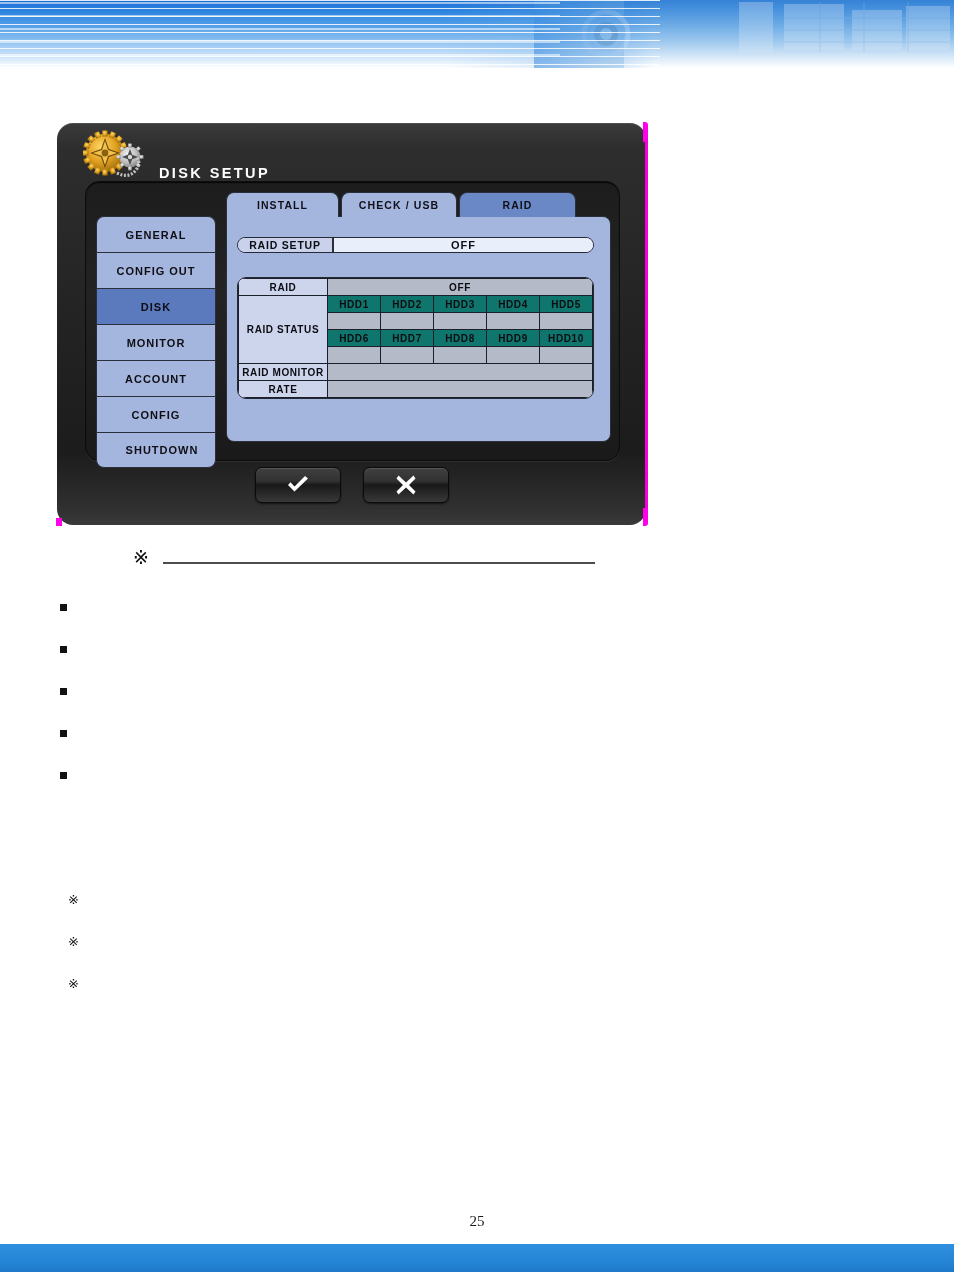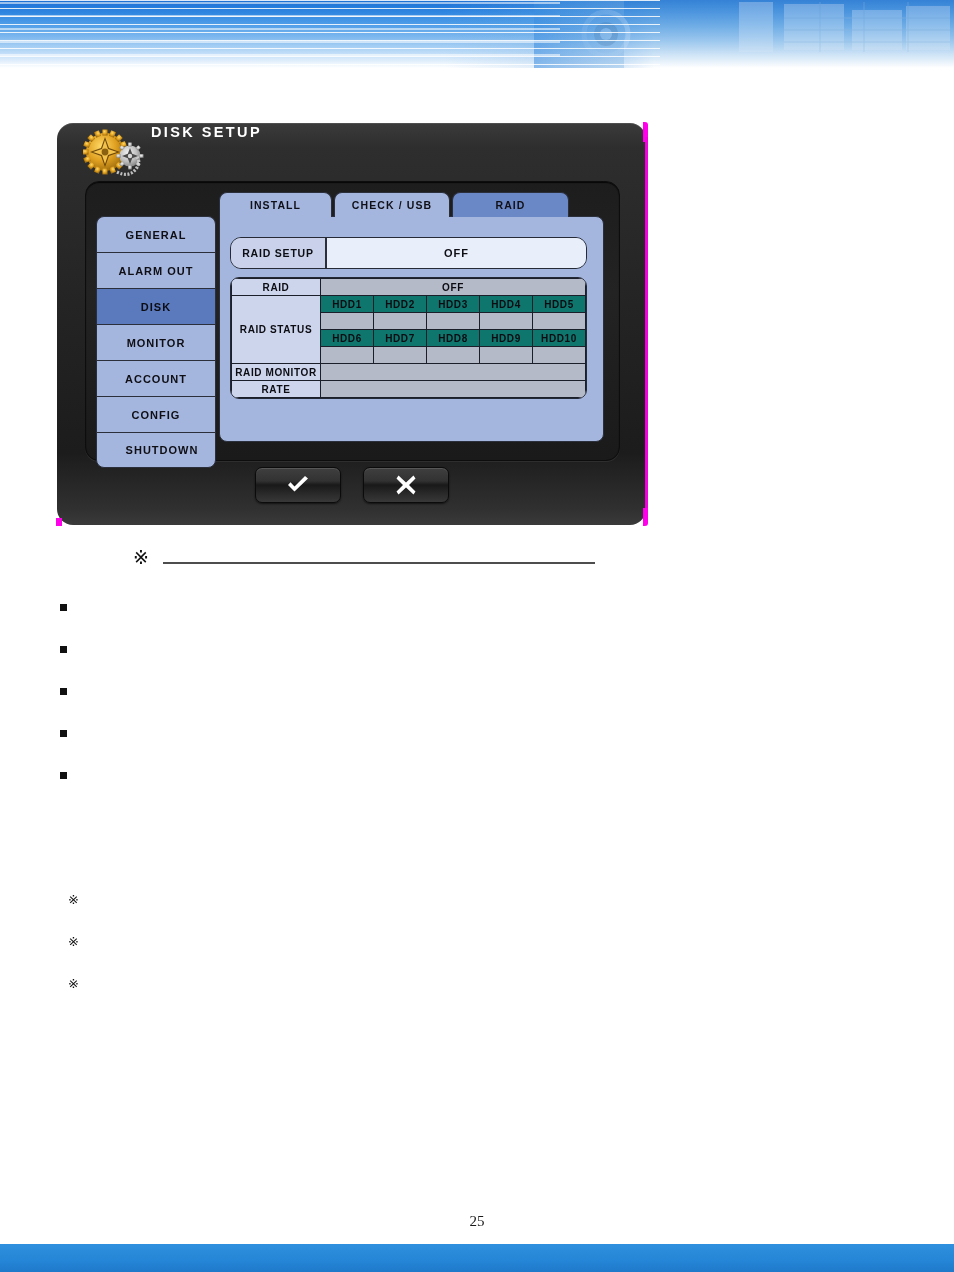--- a/index.html
+++ b/index.html
@@ -118,24 +118,25 @@
   .magenta-bl {
     position: absolute;
     left: -1px; bottom: -1px;
     width: 6px; height: 8px;
     background: #ff00ea;
   }
 
   
   .title-row {
     position: absolute;
-    left: 26px; top: 1px;
+    left: 26px; top: 12px;
     height: 46px;
     display: flex;
-    align-items: flex-start;
+    align-items: flex-end;
+    gap: 8px;
   }
   .gear-wrap {
     position: relative;
     width: 66px; height: 52px;
     margin-top: 4px;
   }
   .dialog-title {
     color: #ffffff;
     font-size: 14.5px;
     font-weight: bold;
@@ -187,21 +188,21 @@
     padding-left: 12px;
   }
   .side-item.selected {
     background: #5b79bd;
     color: #0c0c12;
   }
 
   
   .tab-area {
     position: absolute;
-    left: 133px; top: 10px;
+    left: 140px; top: 10px;
     width: 385px;
   }
   .tab-row {
     display: flex;
     height: 25px;
     position: relative;
     z-index: 2;
   }
   .tab {
     flex: 0 0 auto;
@@ -234,21 +235,21 @@
     border-bottom-left-radius: 8px;
     border-bottom-right-radius: 8px;
     box-sizing: border-box;
     z-index: 1;
   }
 
   
   .setup-row {
     position: absolute;
     left: 10px; top: 20px;
-    width: 357px; height: 32px;
+    width: 357px; height: 16px;
     display: flex;
     border: 1px solid #252a36;
     border-radius: 11px;
     box-sizing: border-box;
     overflow: hidden;
     background: #c7d0e8;
   }
   .setup-label {
     width: 96px;
     display: flex;
@@ -518,21 +519,21 @@
     <div class="dialog-title">DISK SETUP</div>
   </div>
 
   <div class="inner-panel">
 
     <div class="sidebar">
       <div class="side-item">
           <span>GENERAL</span>
         </div>
       <div class="side-item">
-          <span>ALARM OUT</span>
+          <span>CONFIG OUT</span>
         </div>
       <div class="side-item selected">
           <span>DISK</span>
         </div>
       <div class="side-item">
           <span>MONITOR</span>
         </div>
       <div class="side-item">
           <span>ACCOUNT</span>
         </div>

